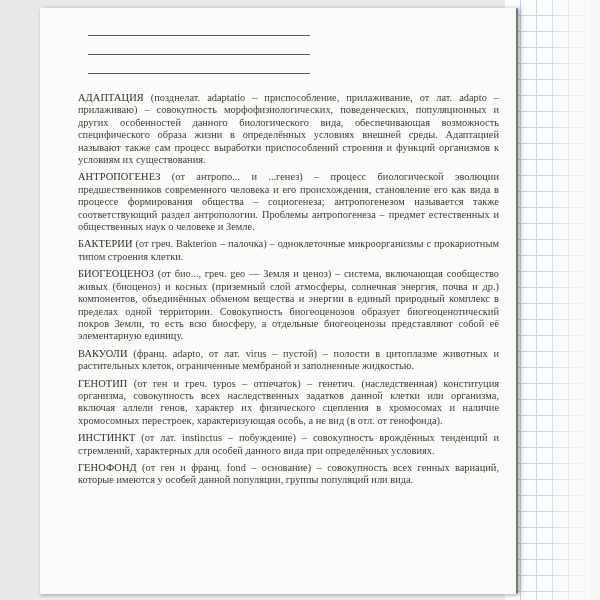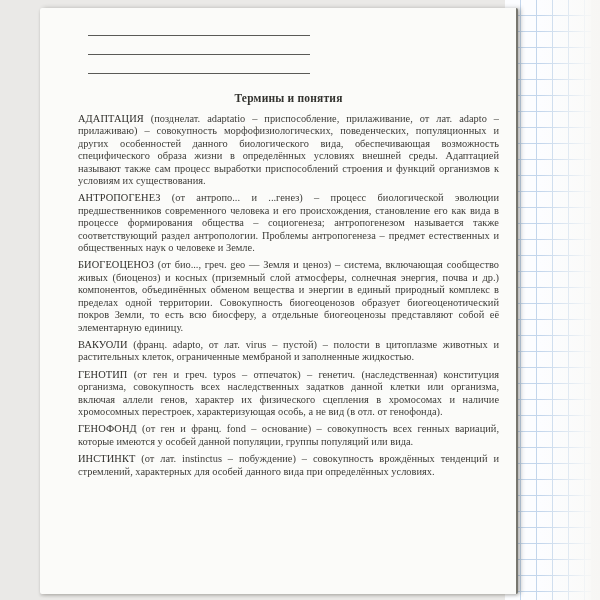--- a/index.html
+++ b/index.html
@@ -55,23 +55,23 @@
 
 <div class="grid-paper"></div>
 <div class="grid-fade"></div>
 
 <div class="book-page">
   <div class="ruled-lines">
       <div class="ruled-line"></div>
       <div class="ruled-line"></div>
       <div class="ruled-line"></div>
     </div>
-  <div class="page-title">Термины и понятия</div>
   <div class="entries">
       <p class="entry"><span class="term">АДАПТАЦИЯ</span><span> (позднелат. </span><span class="it">adaptatio</span><span> – приспособление, прилаживание, от лат. </span><span class="it">adapto</span><span> – прилаживаю) – совокупность морфофизиологических, поведенческих, популяционных и других особенностей данного биологического вида, обеспечивающая возможность специфического образа жизни в определённых условиях внешней среды. Адаптацией называют также сам процесс выработки приспособлений строения и функций организмов к условиям их существования.</span></p>
       <p class="entry"><span class="term">АНТРОПОГЕНЕЗ</span><span> (от </span><span class="it">антропо...</span><span> и </span><span class="it">...генез</span><span>) – процесс биологической эволюции предшественников современного человека и его происхождения, становление его как вида в процессе формирования общества – социогенеза; антропогенезом называется также соответствующий раздел антропологии. Проблемы антропогенеза – предмет естественных и общественных наук о человеке и Земле.</span></p>
+      <p class="entry"><span class="term">БАКТЕРИИ</span><span> (от греч. </span><span class="it">Bakterion</span><span> – палочка) – одноклеточные микроорганизмы с прокариотным типом строения клетки.</span></p>
       <p class="entry"><span class="term">БИОГЕОЦЕНОЗ</span><span> (от </span><span class="it">био...</span><span>, греч. </span><span class="it">geo</span><span> — Земля и </span><span class="it">ценоз</span><span>) – система, включающая сообщество живых (биоценоз) и косных (приземный слой атмосферы, солнечная энергия, почва и др.) компонентов, объединённых обменом вещества и энергии в единый природный комплекс в пределах одной территории. Совокупность биогеоценозов образует биогеоценотический покров Земли, то есть всю биосферу, а отдельные биогеоценозы представляют собой её элементарную единицу.</span></p>
       <p class="entry"><span class="term">ВАКУОЛИ</span><span> (франц. </span><span class="it">adapto</span><span>, от лат. </span><span class="it">virus</span><span> – пустой) – полости в цитоплазме животных и растительных клеток, ограниченные мембраной и заполненные жидкостью.</span></p>
       <p class="entry"><span class="term">ГЕНОТИП</span><span> (от ген и греч. </span><span class="it">typos</span><span> – отпечаток) – генетич. (наследственная) конституция организма, совокупность всех наследственных задатков данной клетки или организма, включая аллели генов, характер их физического сцепления в хромосомах и наличие хромосомных перестроек, характеризующая особь, а не вид (в отл. от генофонда).</span></p>
+      <p class="entry"><span class="term">ИНСТИНКТ</span><span> (от </span><span class="it">лат. instinctus</span><span> – побуждение) – совокупность врождённых тенденций и стремлений, характерных для особей данного вида при определённых условиях.</span></p>
       <p class="entry"><span class="term">ГЕНОФОНД</span><span> (от ген и франц. </span><span class="it">fond</span><span> – основание) – совокупность всех генных вариаций, которые имеются у особей данной популяции, группы популяций или вида.</span></p>
-      <p class="entry"><span class="term">ИНСТИНКТ</span><span> (от </span><span class="it">лат. instinctus</span><span> – побуждение) – совокупность врождённых тенденций и стремлений, характерных для особей данного вида при определённых условиях.</span></p>
     </div>
 </div>
 
 </body></html>

